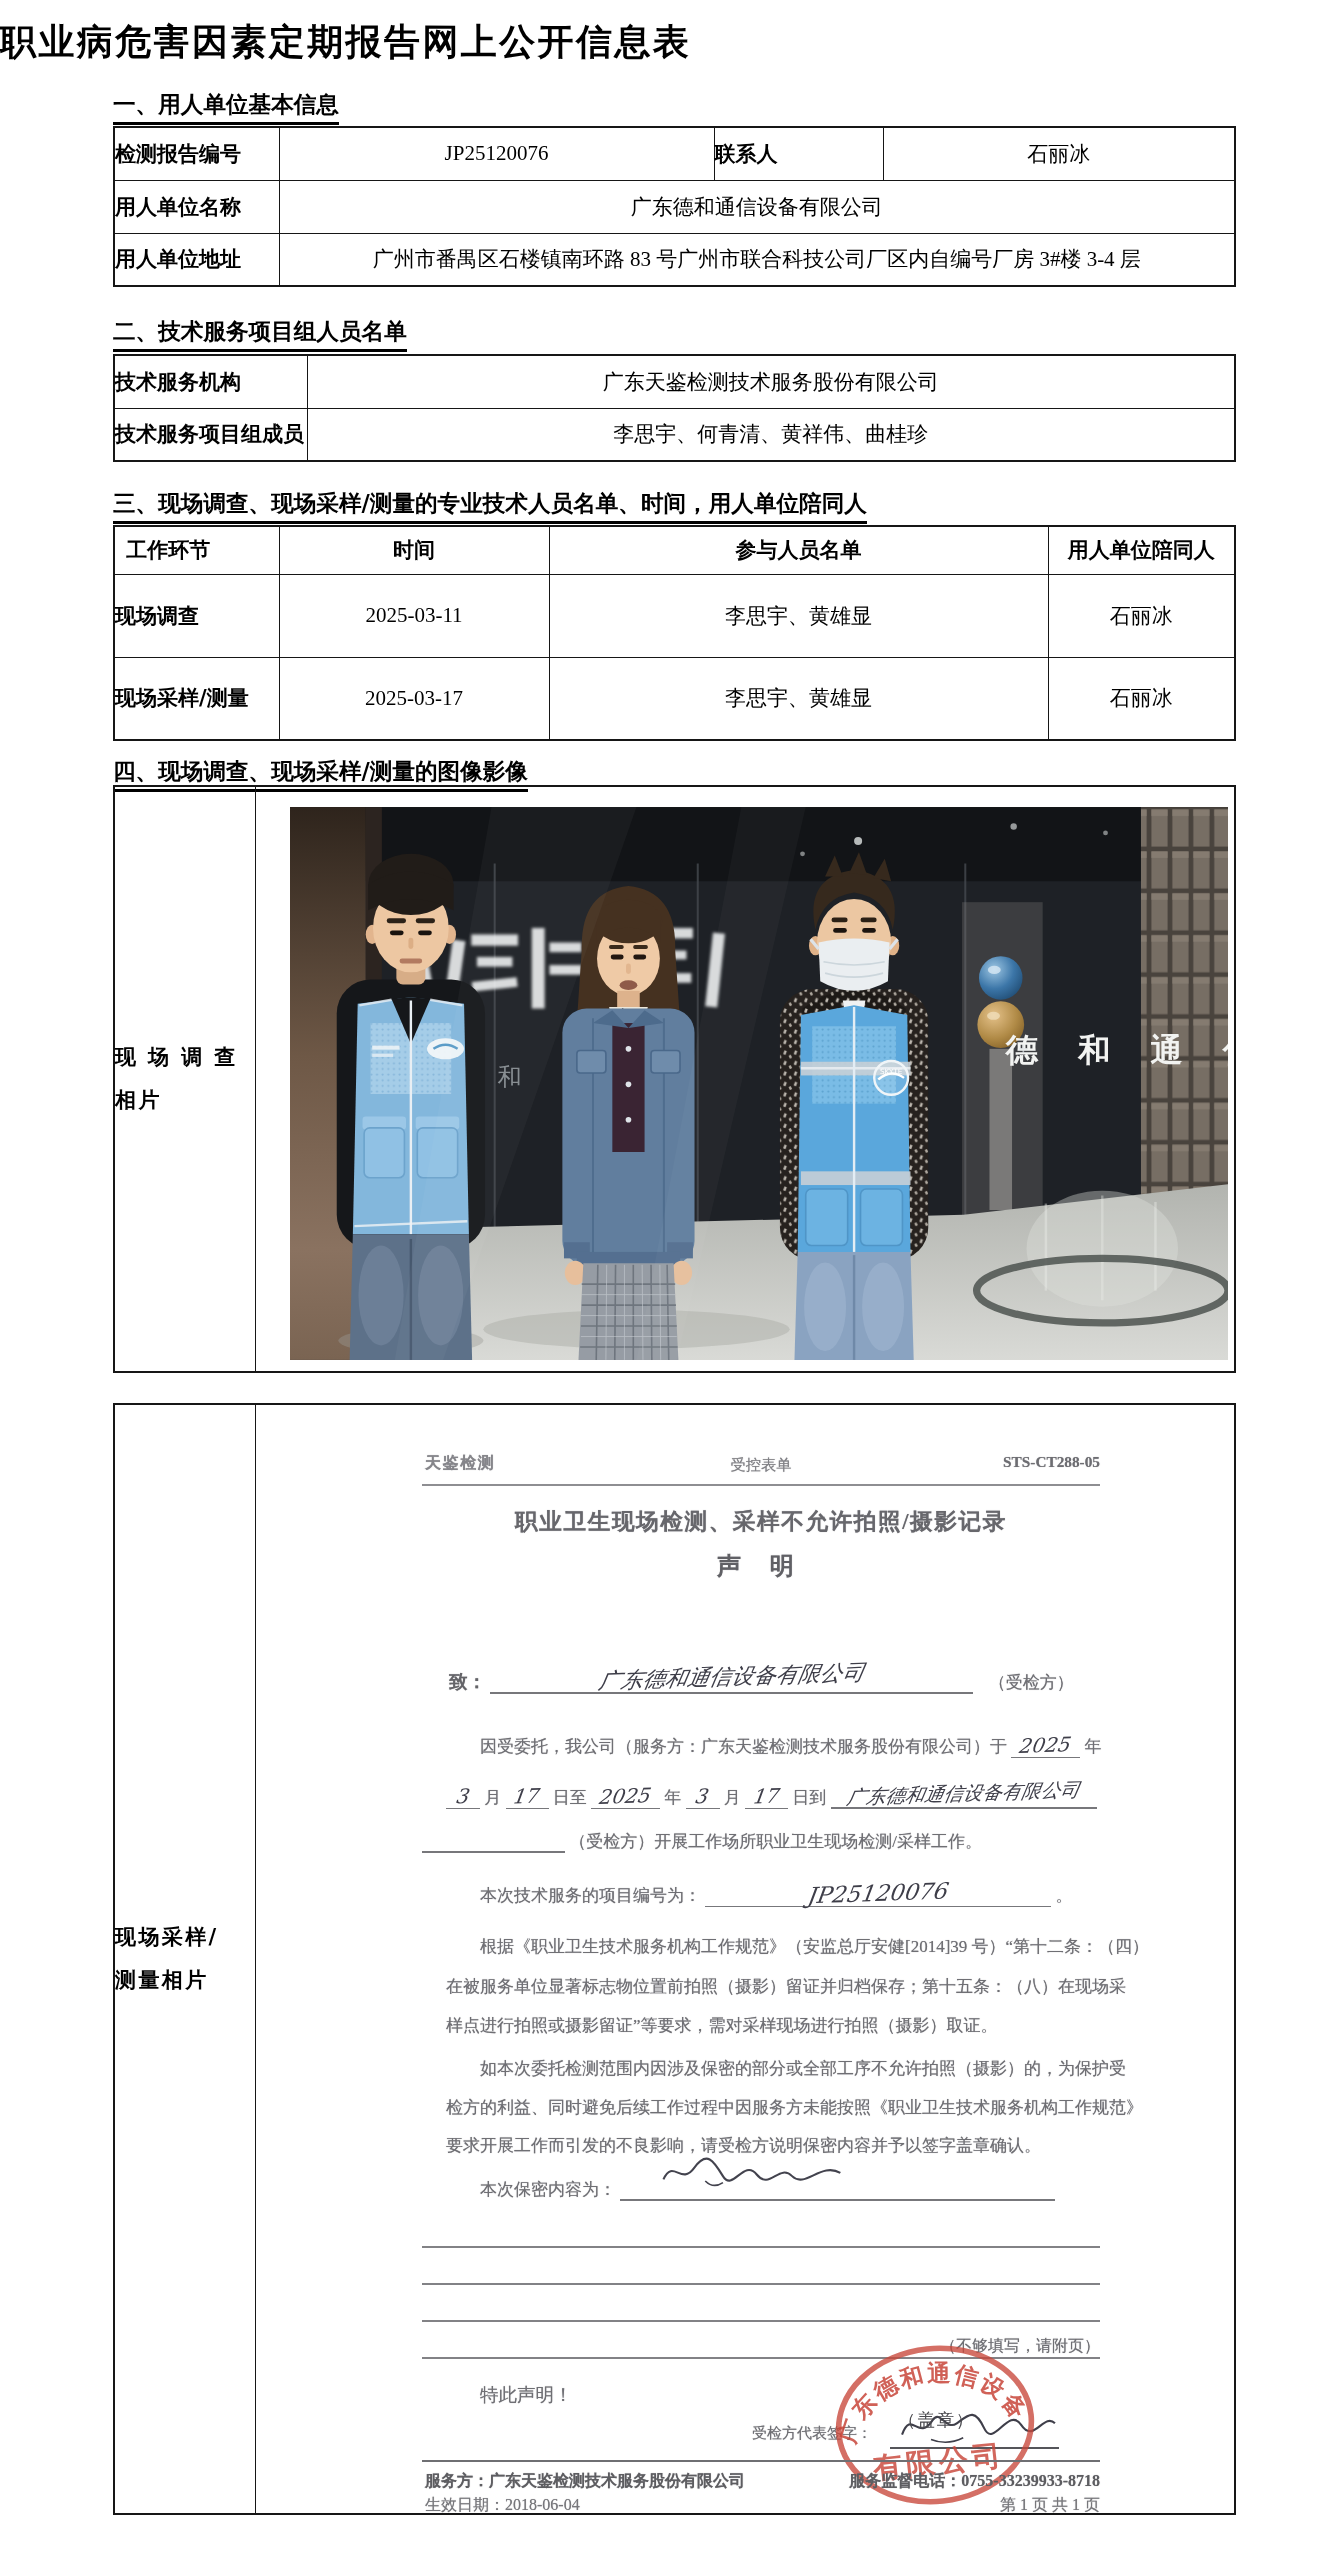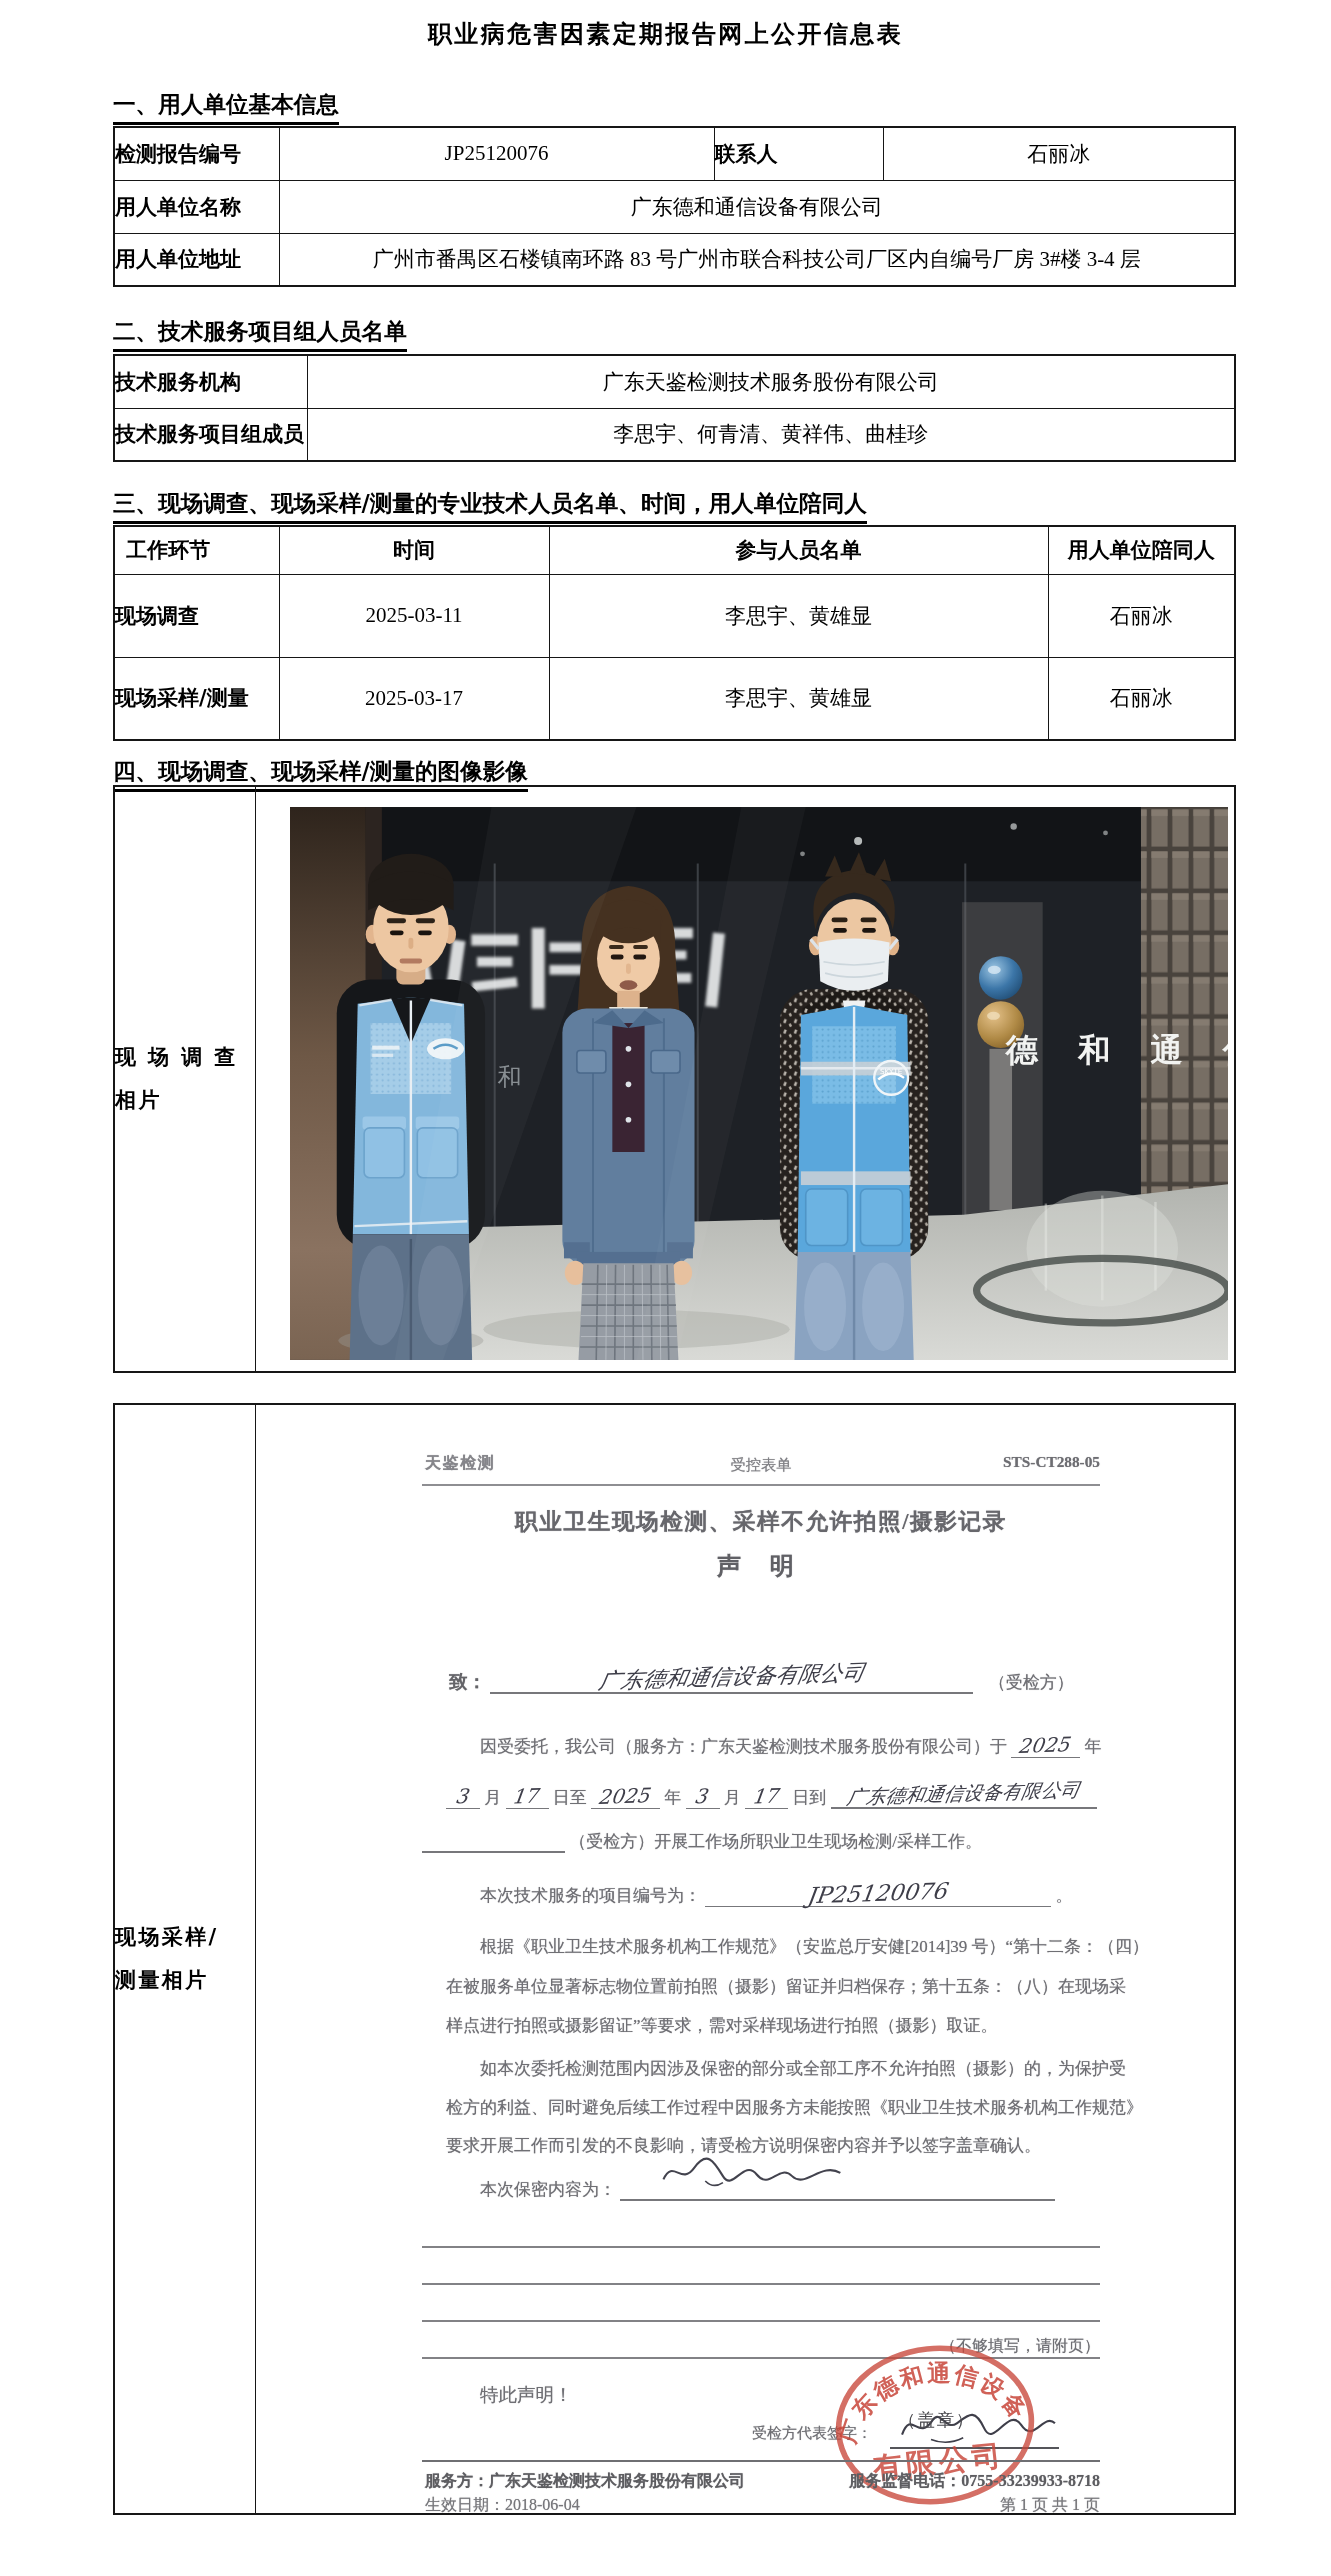--- a/index.html
+++ b/index.html
@@ -1,20 +1,20 @@
 <!DOCTYPE html>
 <html style="--stamp-red: #c8463a; --vest-blue: #5aa7dc; --sign-white: #f2f3f1;font-size:13px"><head>
 <meta charset="utf-8">
 <style>
   html,body{margin:0;padding:0;background:#ffffff;}
   .page{position:relative;width:1331px;height:2576px;background:#fff;overflow:hidden;
         font-family:"Liberation Serif","DejaVu Serif",serif;color:#000;}
-  .doc-title{position:absolute;top:17.7px;left:0;width:100%;text-align:center;
+  .doc-title{position:absolute;top:17.7px;left:0;width:100%;
         font-family:"DejaVu Sans","Liberation Sans",sans-serif;font-weight:bold;
-        font-size:24px;letter-spacing:2.4px;}
+        font-size:36px;letter-spacing:2.4px;}
   .sec-head{position:absolute;left:113px;font-family:"DejaVu Sans","Liberation Sans",sans-serif;
         font-weight:bold;font-size:22.6px;white-space:nowrap;}
   .sec-head > span{display:inline-block;border-bottom:3.2px solid #000;padding-bottom:2.4px;}
   table.grid{position:absolute;left:113px;border-collapse:collapse;table-layout:fixed;
         width:1121px;border:2.4px solid #161616;}
   table.grid td{border:1.6px solid #161616;font-size:21px;vertical-align:middle;padding:0;}
   td.lbl{font-family:"DejaVu Sans","Liberation Sans",sans-serif;font-weight:bold;
         text-align:left;padding-left:11.3px;}
   td.val{text-align:center;font-family:"Liberation Serif","DejaVu Serif",serif;}
   td.hdr{font-family:Liberation Serif, serif;font-weight:bold;text-align:center;}

